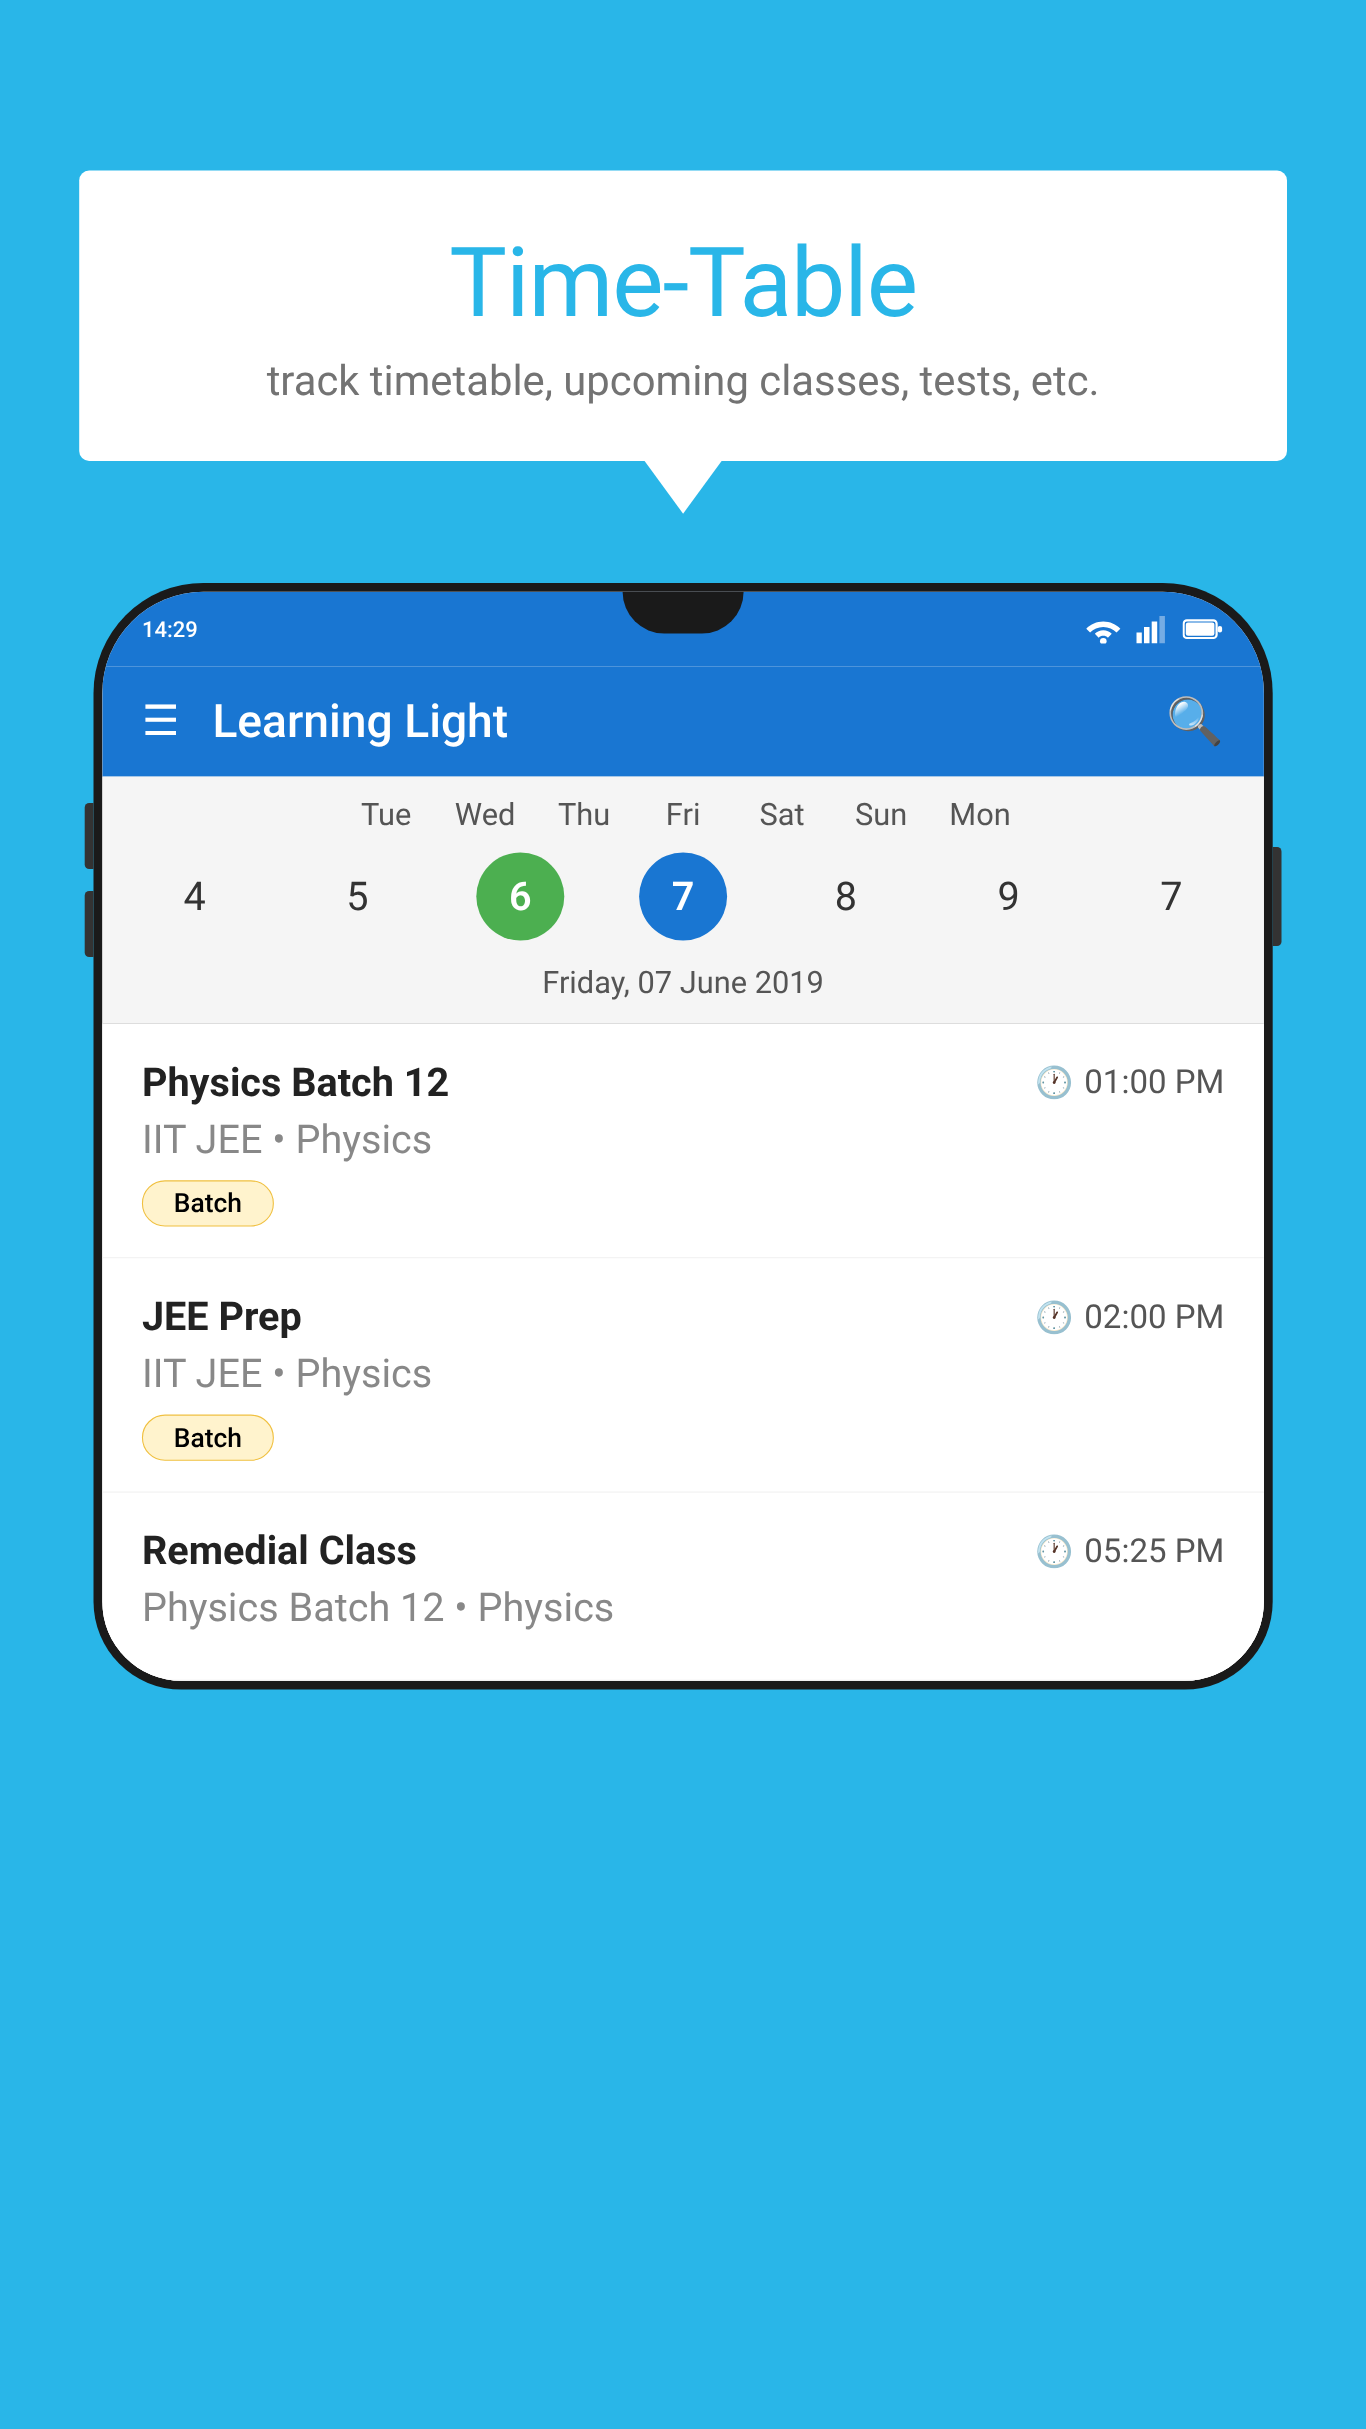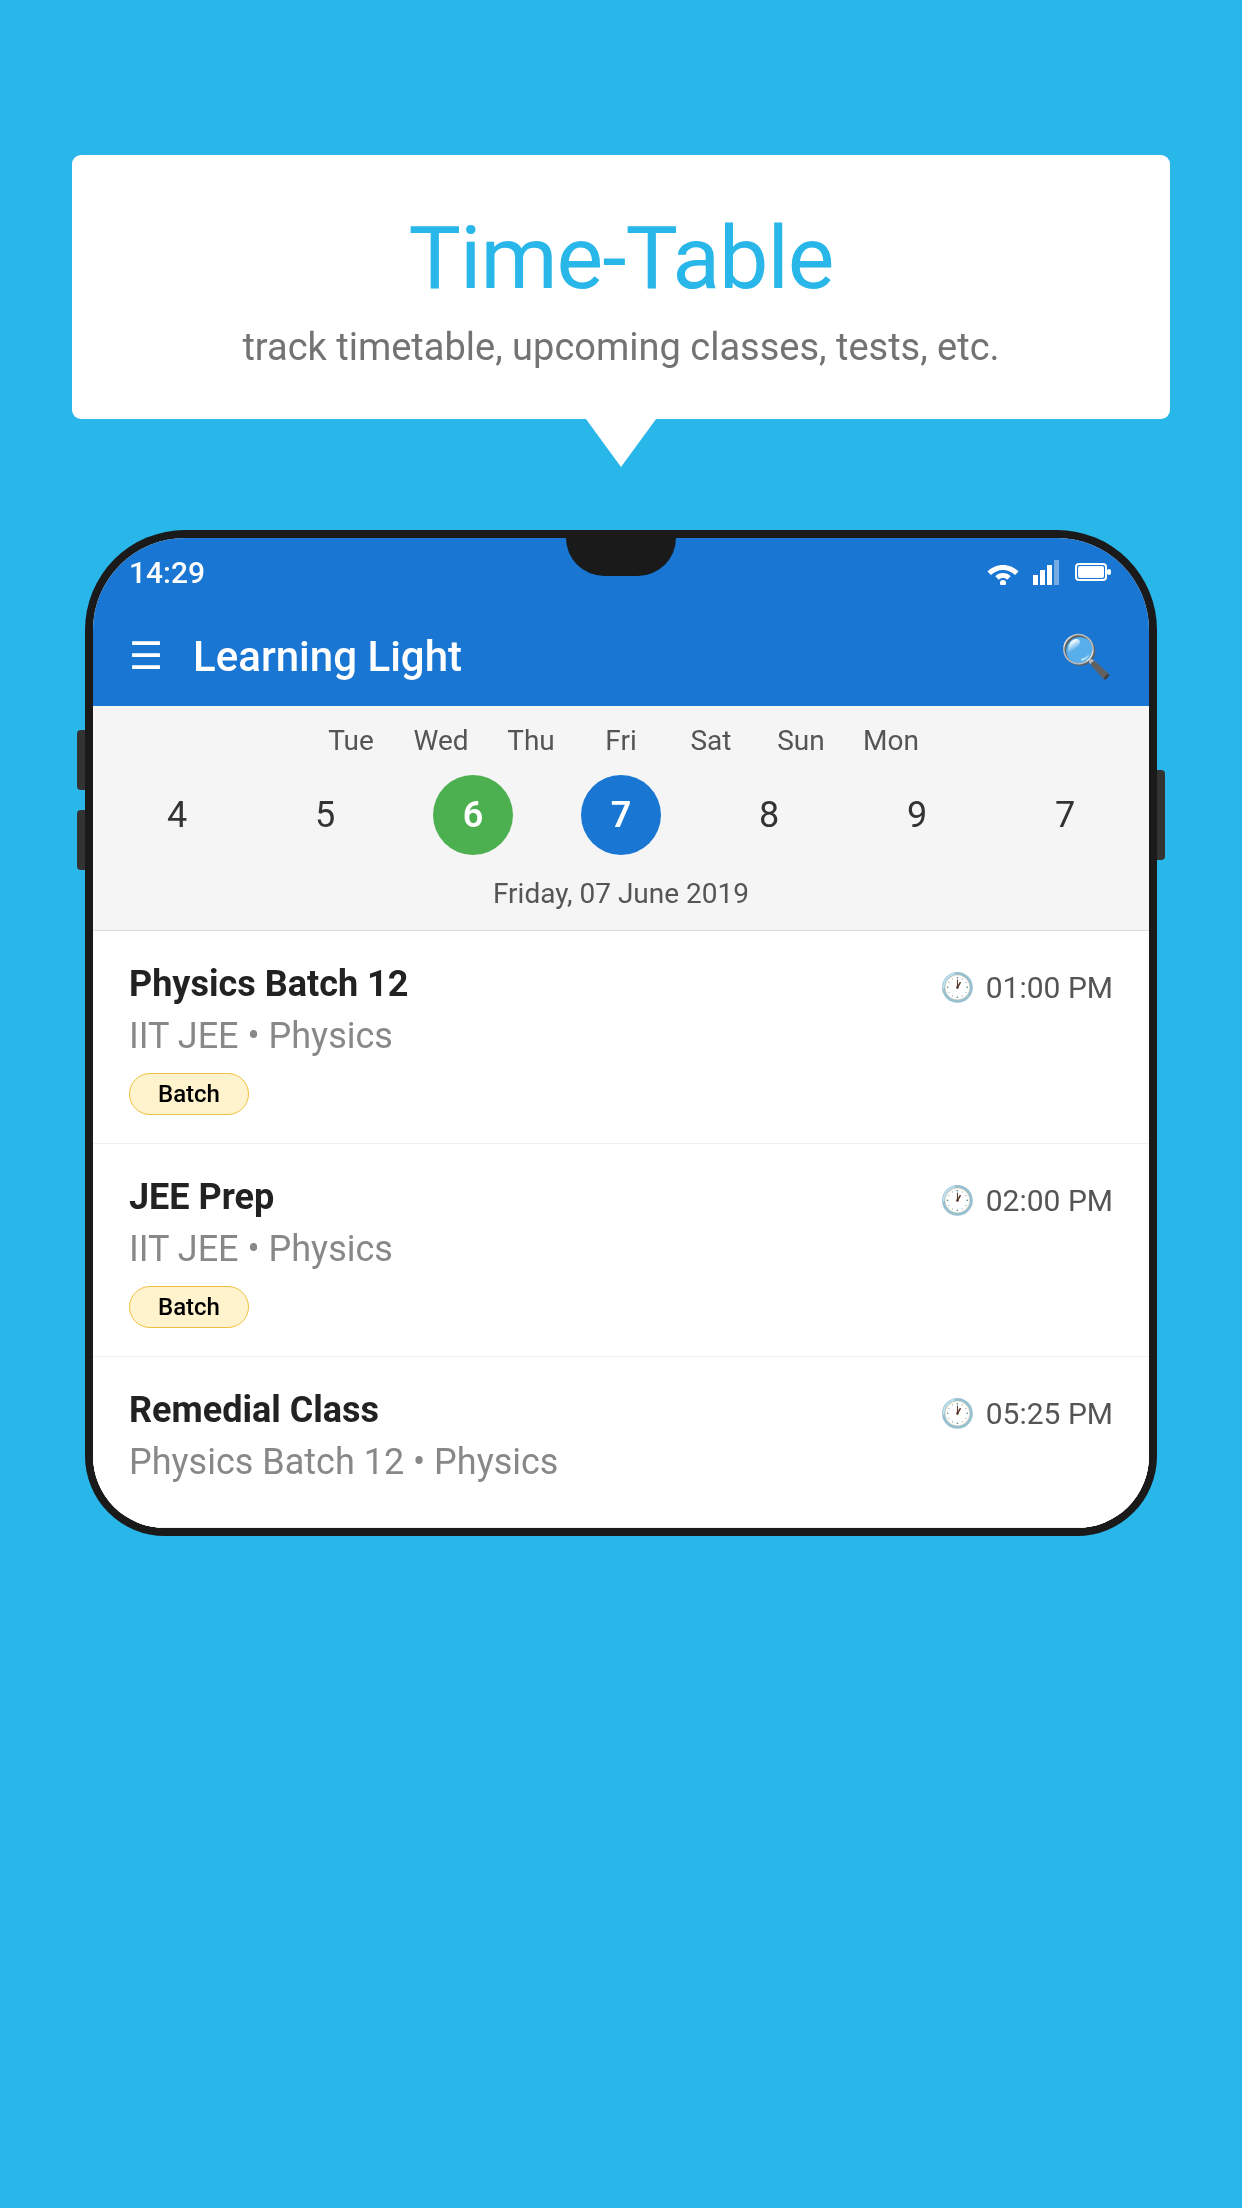--- a/index.html
+++ b/index.html
@@ -77,21 +77,21 @@
       background: #1976d2;
       height: 68px;
       display: flex;
       align-items: center;
       justify-content: space-between;
       padding: 0 36px;
       position: relative;
     }
     .status-time {
       color: white;
-      font-size: 30px;
+      font-size: 20px;
       font-weight: 500;
     }
     .status-icons {
       display: flex;
       align-items: center;
       gap: 12px;
     }
 
     
     .notch {
@@ -194,21 +194,21 @@
 
     .schedule-item {
       padding: 32px 36px 28px;
       border-bottom: 1px solid #eee;
       background: white;
     }
 
     .schedule-item-top {
       display: flex;
       justify-content: space-between;
-      align-items: flex-end;
+      align-items: center;
       margin-bottom: 10px;
     }
 
     .schedule-item-title {
       font-size: 36px;
       font-weight: 700;
       color: #222;
     }
 
     .schedule-time {

